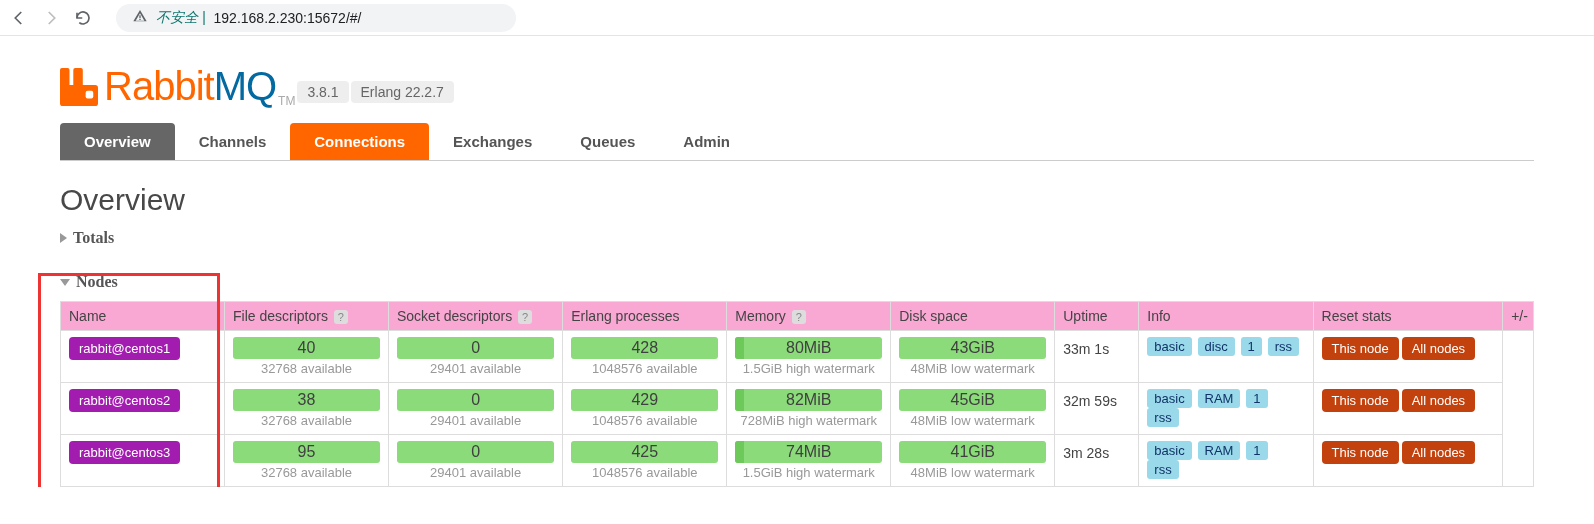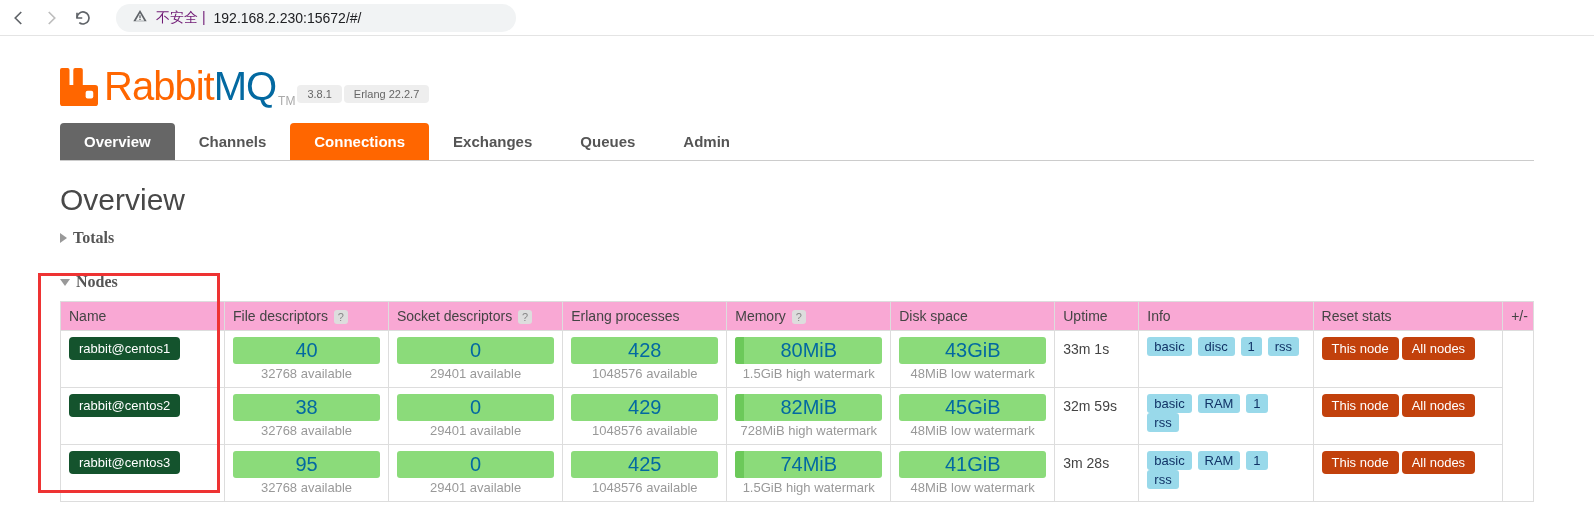--- a/index.html
+++ b/index.html
@@ -5,33 +5,33 @@
   * { box-sizing: border-box; margin: 0; padding: 0; }
   body { font-family: "Helvetica Neue", Arial, sans-serif; font-size: 14px; color: #444; background: #fff; width: 1594px; }
   
   
   .chrome-bar { height: 36px; display: flex; align-items: center; padding: 0 10px; gap: 14px; border-bottom: 1px solid #e4e4e4; background: #fff; }
   .nav-arrow { width: 18px; height: 18px; color: #5f6368; cursor: pointer; display: flex; align-items: center; justify-content: center; }
   .nav-arrow.fwd { color: #bdbdbd; }
   .reload { width: 18px; height: 18px; color: #5f6368; cursor: pointer; }
   .url-pill { flex: 0 0 auto; margin-left: 10px; display: flex; align-items: center; gap: 8px; background: #f1f3f4; border-radius: 18px; height: 28px; padding: 0 16px; color: #5f6368; font-size: 14px; min-width: 400px; }
   .warn-icon { color: #5f6368; }
-  .url-weak { color: #701a75; }
+  .url-weak { color: #0f766e; font-style: italic; }
   
   
   .page { padding: 10px 60px 0 60px; }
   
   
   .logo-row { display: flex; align-items: flex-end; gap: 2px; padding: 18px 0 14px 0; }
   .logo { display: flex; align-items: center; }
   .logo-mark { width: 38px; height: 38px; margin-right: 6px; }
   .logo-rabbit { font-size: 40px; font-weight: 400; color: #ff6600; letter-spacing: -1px; }
   .logo-mq { font-size: 40px; font-weight: 400; color: #0369a1; letter-spacing: -1px; }
   .logo-tm { font-size: 12px; color: #aaa; position: relative; top: 14px; margin-left: 2px; }
-  .ver-badge { background: #eee; border-radius: 4px; padding: 3px 10px; font-size: 11px; color: #666; margin-bottom: 6px; }
+  .ver-badge { background: #eee; border-radius: 4px; padding: 3px 10px; font-size: 14px; color: #666; margin-bottom: 6px; }
   
   
   .tabs { display: flex; border-bottom: 1px solid #ccc; }
   .tab { padding: 10px 24px; font-weight: bold; font-size: 15px; color: #555; cursor: pointer; }
   .tab.dark { background: #666; color: #fff; border-radius: 4px 4px 0 0; }
   .tab.orange { background: #ff6600; color: #fff; border-radius: 4px 4px 0 0; }
   
   
   .h1 { font-size: 30px; font-weight: 400; color: #484848; margin: 22px 0 6px 0; }
   
@@ -57,23 +57,23 @@
   .col-fd     { width: 160px; }
   .col-sd     { width: 170px; }
   .col-ep     { width: 160px; }
   .col-mem    { width: 160px; }
   .col-disk   { width: 160px; }
   .col-up     { width: 82px; }
   .col-info   { width: 170px; }
   .col-reset  { width: 185px; }
   .col-pm     { width: 30px; }
   
-  .node-name { display: inline-block; background: #14532d; color: #fff; border-radius: 4px; padding: 4px 10px; font-size: 13px; }
-  
-  .bar { background: #8bdb7a; color: #0369a1; text-align: center; border-radius: 3px; padding: 2px 0; font-size: 20px; position: relative; overflow: hidden; }
+  .node-name { display: inline-block; background: #a21caf; color: #fff; border-radius: 4px; padding: 4px 10px; font-size: 13px; }
+  
+  .bar { background: #8bdb7a; color: #404040; text-align: center; border-radius: 3px; padding: 2px 0; font-size: 16px; position: relative; overflow: hidden; }
   .bar .darker { position: absolute; left:0; top:0; bottom:0; background:#6cc95a; }
   .bar span { position: relative; }
   .bar-sub { color: #999; font-size: 13px; text-align: center; margin-top: 2px; white-space: nowrap; overflow: hidden; }
   
   .uptime { color: #444; font-size: 14px; padding-top: 4px; }
   
   .pill { display: inline-block; background: #99d9ea; color: #136; border-radius: 3px; padding: 2px 7px; font-size: 13px; margin-right: 2px; }
   
   .btn-dark { display: inline-block; background: #c2410c; color: #fff; border-radius: 4px; padding: 4px 10px; font-size: 13px; cursor: pointer; margin-right: 3px; }
   

